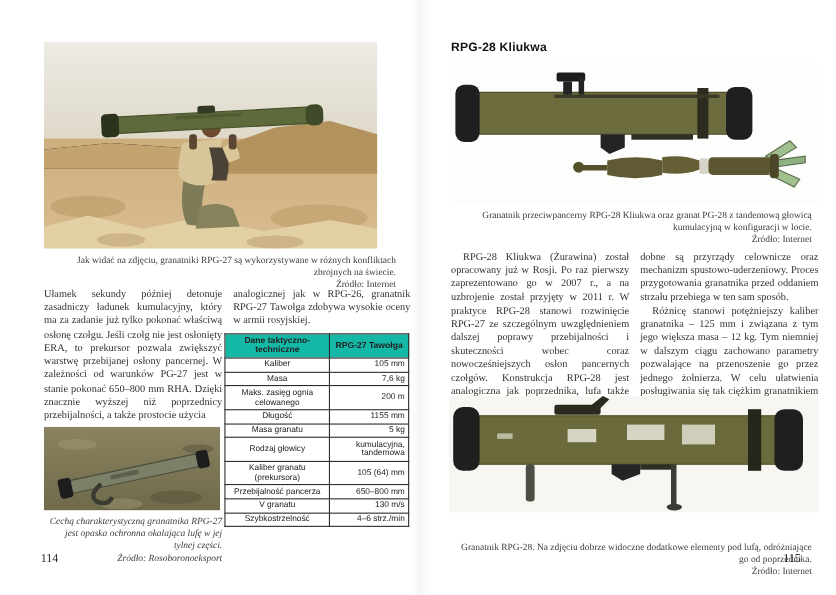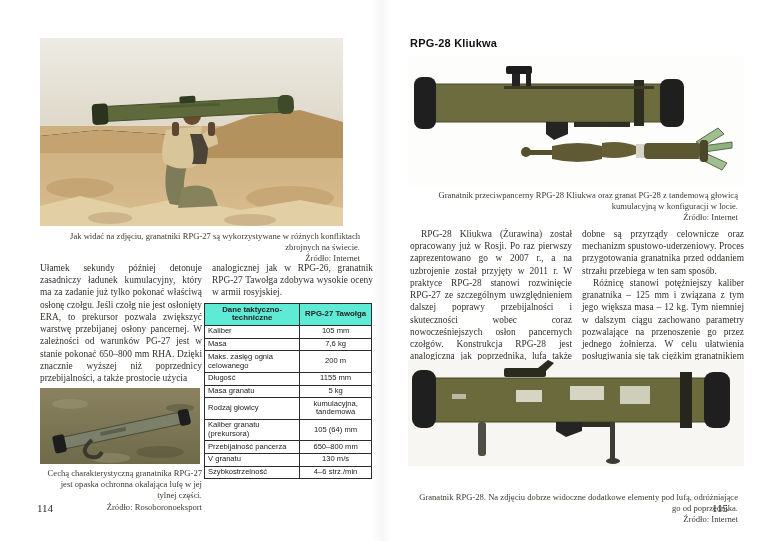--- a/index.html
+++ b/index.html
@@ -18,23 +18,23 @@
   .bodycol{font-size:9.4px;line-height:1.3;text-align:justify;color:#33302b;}
   .bodycol p{margin:0;}
   .bodycol p.indent{text-indent:11px;}
   
   .heading{font-family:"Liberation Sans", sans-serif;font-weight:bold;font-size:11px;color:#111;letter-spacing:.2px;}
   
   .pagenum{font-size:11px;color:#2e2b27;}
   
   table.spec{border-collapse:collapse;width:168px;font-family:"Liberation Sans", sans-serif;font-size:7.6px;color:#222;}
   table.spec th, table.spec td{border:1px solid #2c2c2c;padding:1.5px 3px;}
-  table.spec th{background:#5eead4;font-weight:bold;text-align:center;line-height:1.15;font-size:7.8px;}
-  table.spec td.lbl{text-align:left;width:57%;line-height:1.15;}
-  table.spec td.val{text-align:center;line-height:1.15;margin-top:16px;}
+  table.spec th{background:#14b8a6;font-weight:bold;text-align:center;line-height:1.15;font-size:7.8px;}
+  table.spec td.lbl{text-align:center;width:57%;line-height:1.15;}
+  table.spec td.val{text-align:right;line-height:1.15;margin-top:16px;}
   svg{display:block;}
 </style>
 </head>
 <body>
 
 <div id="spread">
 
   <div id="gutter" class="abs"></div>
 
   <div class="abs" style="left:0;top:0;width:380px;height:379px;">
@@ -167,21 +167,21 @@
         <g transform="rotate(-12 80 42)">
           <rect x="18" y="37" width="126" height="12" rx="5" fill="#7c8069" stroke="#4a4d3c" stroke-width="1"></rect>
           <rect x="12" y="34" width="12" height="18" rx="3" fill="#1d1d1d"></rect>
           <rect x="140" y="35" width="11" height="16" rx="3" fill="#1d1d1d"></rect>
           <rect x="60" y="40" width="26" height="4" fill="#5c604d"></rect>
         </g>
         <path d="M52,52 q-12,10 -4,16 q10,4 14,-4" stroke="#3a3a30" stroke-width="4" fill="none"></path>
       </svg>
     </div>
 
-    <div class="abs caption" style="left:40px;top:468px;width:162px;">
+    <div class="abs caption" style="left:40px;top:468px;width:162px;font-style:italic;">
       <span>Cechą charakterystyczną granatnika RPG-27 jest opaska ochronna okalająca lufę w jej tylnej części.</span>
       <span class="src">Źródło: Rosoboronoeksport</span>
     </div>
 
     <div class="abs pagenum" style="left:37px;top:502px;">114</div>
   </div>
 
   <div class="abs" style="left:380px;top:0;width:380px;height:541px;">
 
     <div class="abs heading" style="left:30px;top:37px;">RPG-28 Kliukwa</div>

